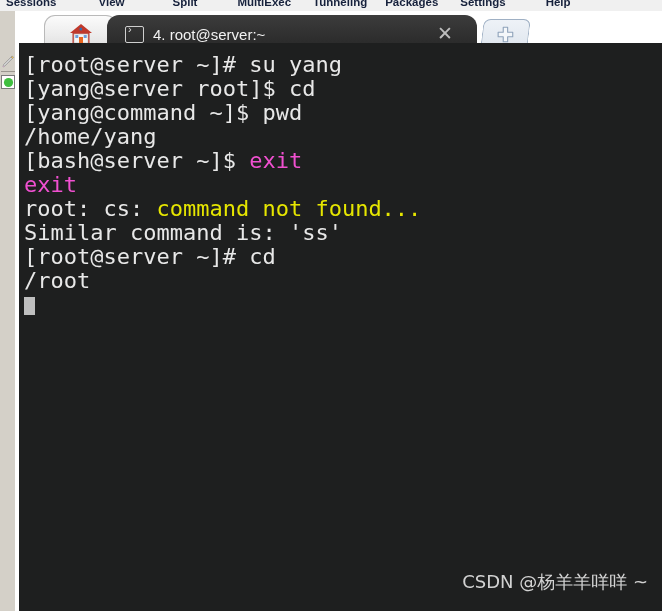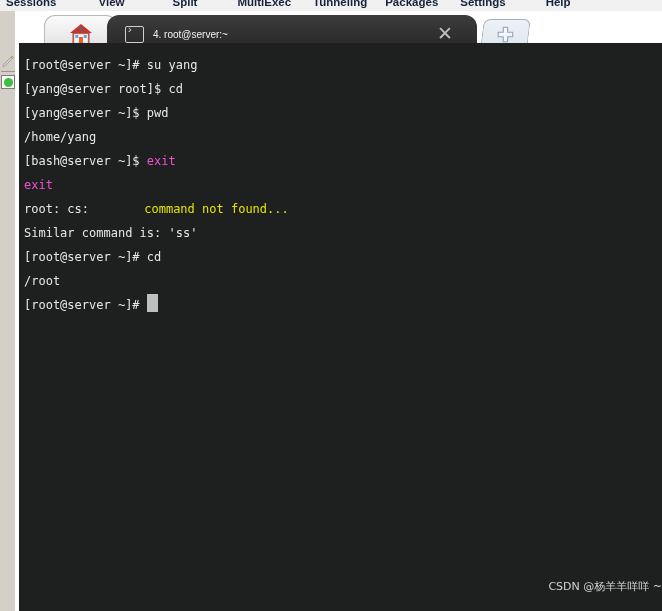--- a/index.html
+++ b/index.html
@@ -83,21 +83,21 @@
   .tab-active .tab-icon {
     width:19px; height:17px; margin-left:18px;
     border:1.6px solid #cfcfcf; border-radius:2px;
     position:relative; flex:none;
   }
   .tab-active .tab-icon:before {
     content:"›"; position:absolute; left:2px; top:-4px;
     font-size:11px; color:#d9d9d9; font-family:"Liberation Sans",sans-serif;
   }
   .tab-title {
-    margin-left:9px; color:#f2f2f2; font-size:10px;
+    margin-left:9px; color:#f2f2f2; font-size:15px;
     font-family:"Liberation Sans", sans-serif; white-space:nowrap;
   }
   .tab-close {
     position:absolute; right:22px; top:9px;
     width:20px; height:20px; color:#bdbdbd;
     font-size:19px; line-height:20px; text-align:center;
     font-family:"Liberation Sans", sans-serif;
   }
 
   
@@ -113,37 +113,37 @@
 
   
   .terminal {
     position:absolute; left:19px; top:43px; width:643px; height:568px;
     background:#1e1f1f;
     padding:10px 0 0 5px;
     overflow:hidden;
   }
   .term-line {
     font-family:"DejaVu Sans Mono", monospace;
-    font-size:12px;
+    font-size:22px;
     line-height:24px;
     color:#e8e8e8;
     white-space:pre;
     letter-spacing:0px;
   }
   .c-default { color:#e8e8e8; }
   .c-magenta { color:#f050d0;text-align:center; }
-  .c-yellow  { color:#e6e600;margin-left:48px; }
+  .c-yellow  { color:#e6e600; }
   .cursor {
     display:inline-block; width:11px; height:18px;
     background:#bfbfbf; vertical-align:-3px;
   }
 
   .watermark {
-    position:absolute; right:0; bottom:17px;
-    color:#d2d2d2; font-size:11px;
+    position:absolute; right:14px; bottom:17px;
+    color:#d2d2d2; font-size:18px;
     font-family:"DejaVu Sans", sans-serif;
     white-space:pre;
   }
 </style>
 </head>
 <body>
 
 <div id="app">
 
   <div class="menubar">
@@ -201,26 +201,26 @@
       <svg class="plus-glyph" width="17" height="17" viewBox="0 0 17 17">
         <path d="M6.3 1.2 H10.7 V6.3 H15.8 V10.7 H10.7 V15.8 H6.3 V10.7 H1.2 V6.3 H6.3 Z" fill="#f4f7fa" stroke="#8fa3ba" stroke-width="1.1" stroke-linejoin="round"></path>
       </svg>
     </div>
   </div>
 
   <div class="terminal">
     <div id="term-lines">
         <div class="term-line"><span class="c-default">[root@server ~]# su yang</span></div>
         <div class="term-line"><span class="c-default">[yang@server root]$ cd</span></div>
-        <div class="term-line"><span class="c-default">[yang@server ~]$ pwd</span></div>
+        <div class="term-line"><span class="c-default">[yang@command ~]$ pwd</span></div>
         <div class="term-line"><span class="c-default">/home/yang</span></div>
         <div class="term-line"><span class="c-default">[bash@server ~]$ </span><span class="c-magenta">exit</span></div>
         <div class="term-line"><span class="c-magenta">exit</span></div>
         <div class="term-line"><span class="c-default">root: cs: </span><span class="c-yellow">command not found...</span></div>
         <div class="term-line"><span class="c-default">Similar command is: 'ss'</span></div>
         <div class="term-line"><span class="c-default">[root@server ~]# cd</span></div>
         <div class="term-line"><span class="c-default">/root</span></div>
-        <div class="term-line"><span class="c-default">[root@server ~]# </span><span class="cursor"></span></div>
+        <div class="term-line"><span class="cursor"></span></div>
       </div>
     <div class="watermark">CSDN @杨羊羊咩咩 ~</div>
   </div>
 
 </div>
 
 </body></html>

